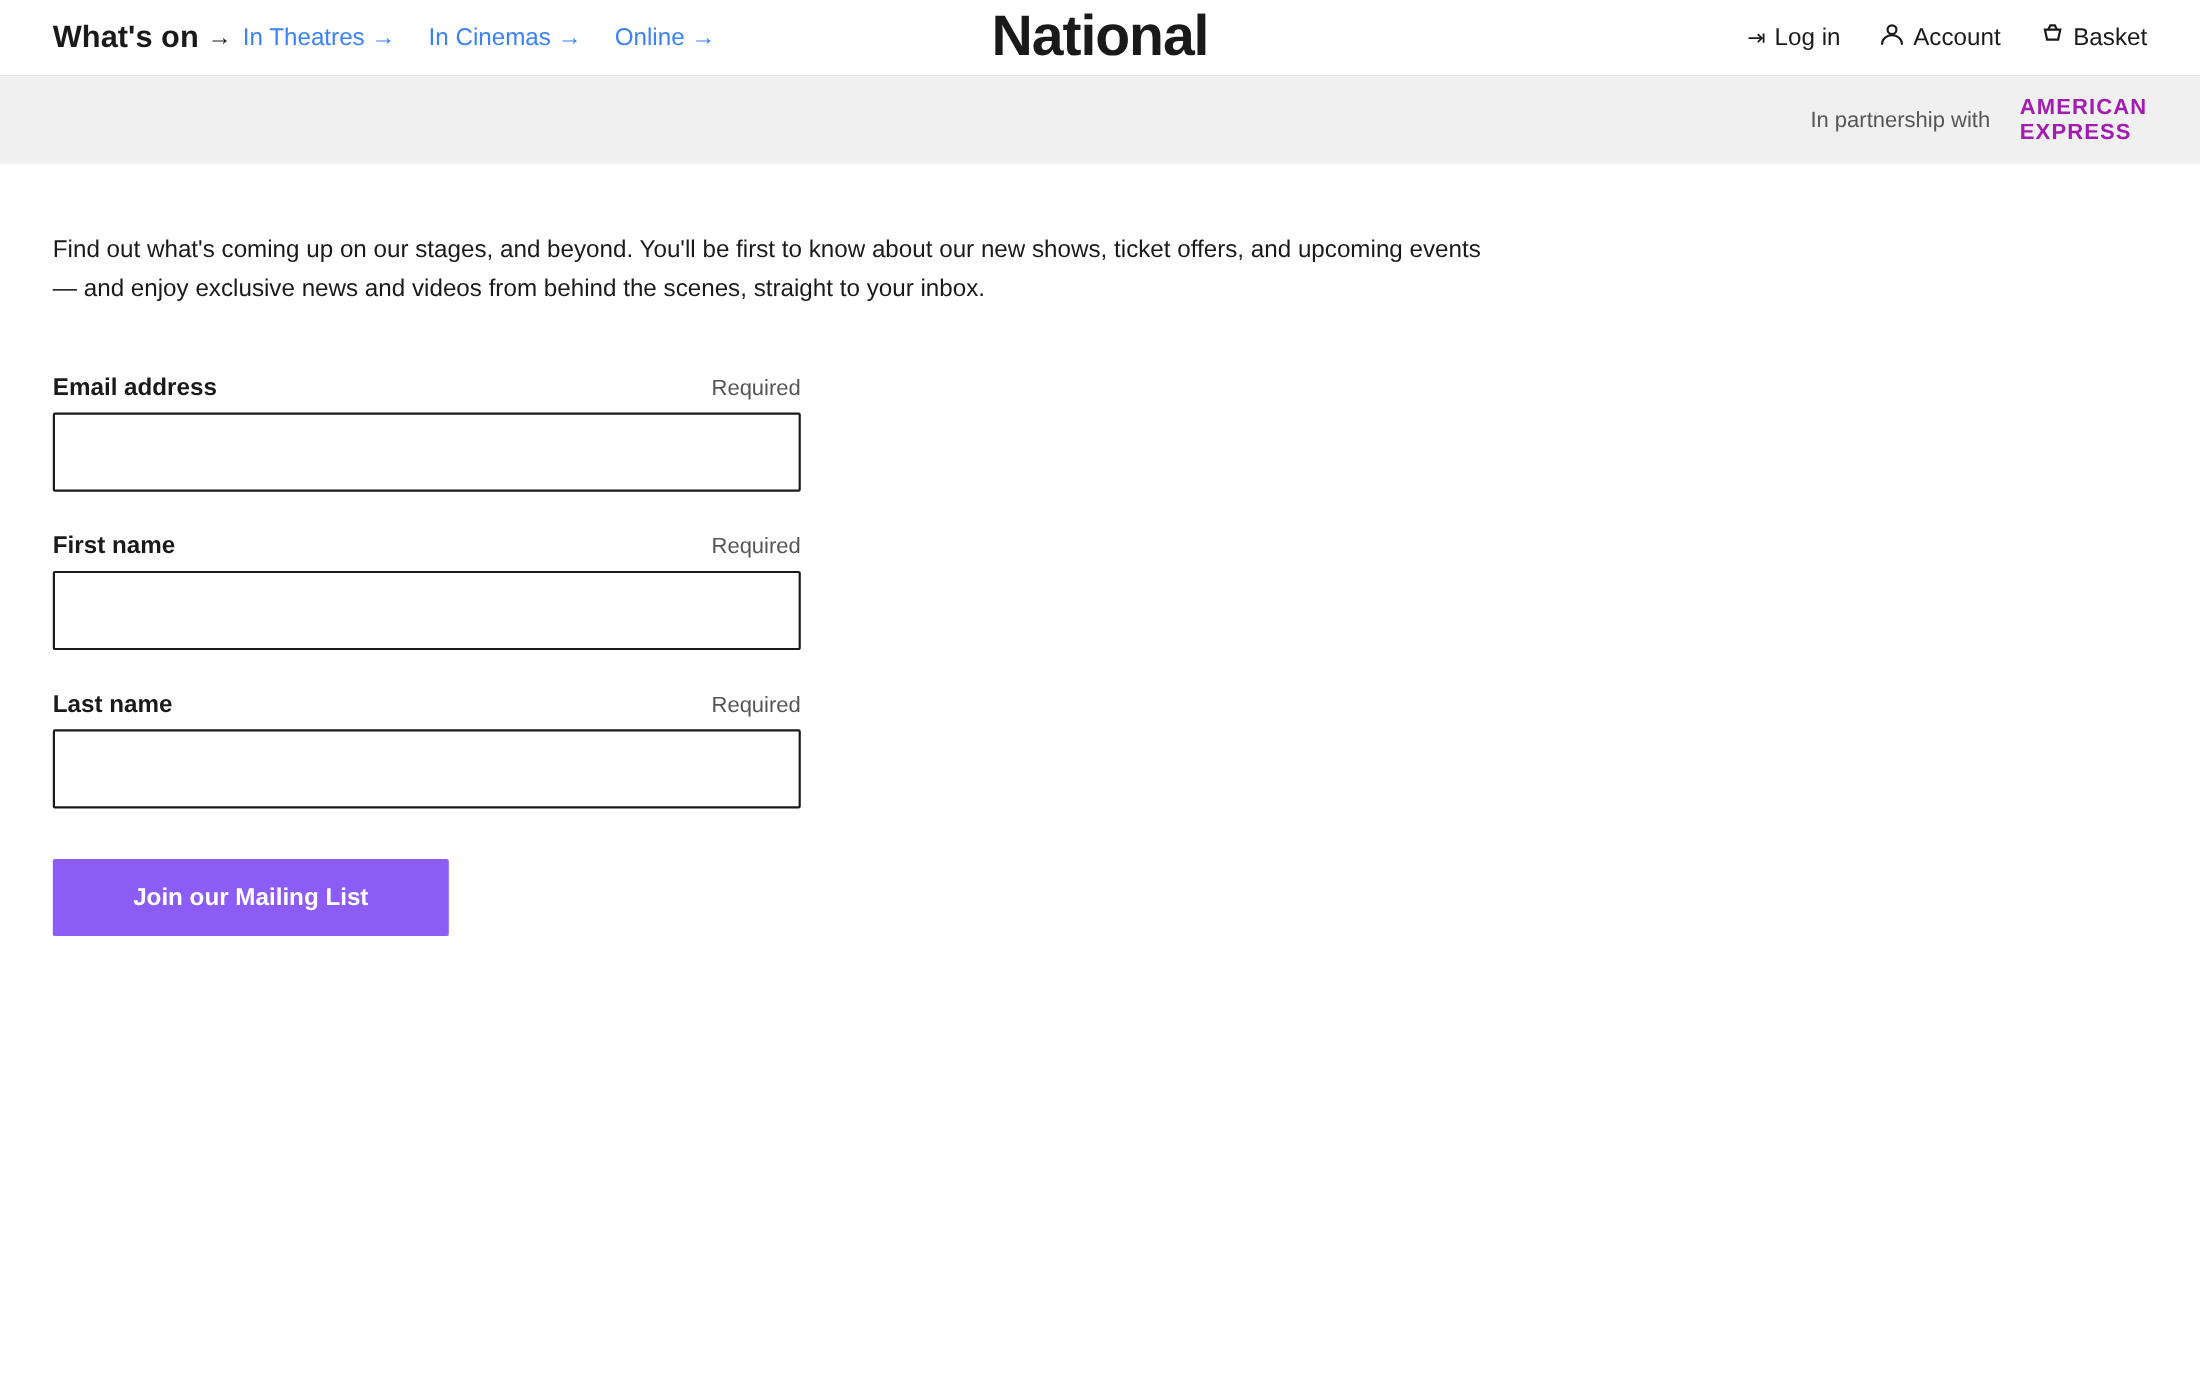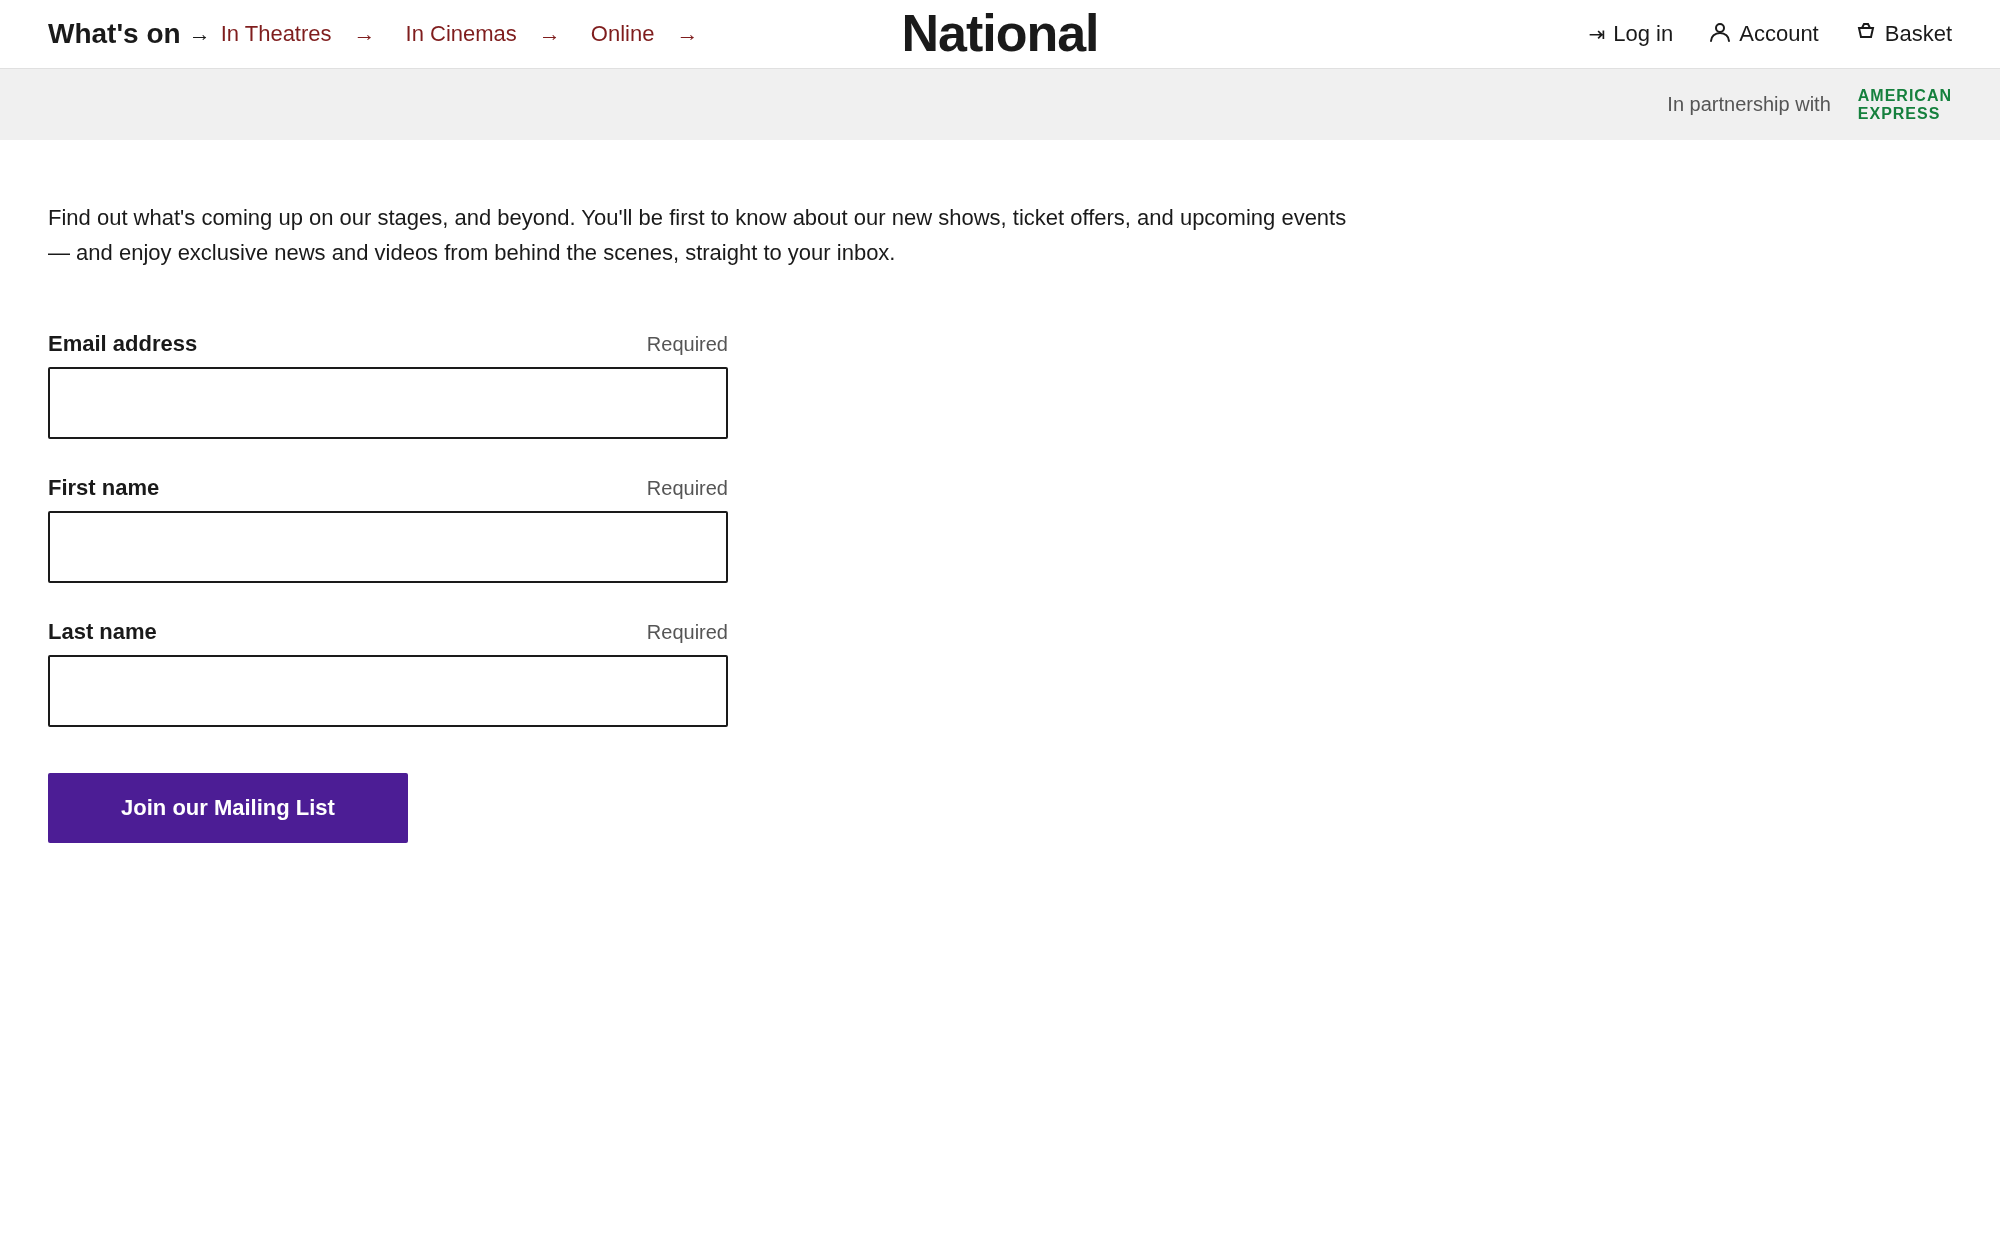--- a/index.html
+++ b/index.html
@@ -50,23 +50,23 @@
 
     .sub-nav {
       display: flex;
       gap: 30px;
       align-items: center;
     }
 
     .sub-nav-link {
       display: flex;
       align-items: center;
-      gap: 22px;
-      font-size: 22px;
-      color: #7f1d1d;
+      gap: 6px;
+      font-size: 22px;
+      color: #3b82f6;
       text-decoration: none;
       cursor: pointer;
     }
 
     .logo-center {
       position: absolute;
       left: 50%;
       transform: translateX(-50%);
       text-align: center;
     }
@@ -108,23 +108,23 @@
       align-items: center;
       gap: 27px;
     }
 
     .partnership-text {
       font-size: 20px;
       color: #555;
     }
 
     .amex-logo {
-      font-size: 16px;
+      font-size: 20px;
       font-weight: 900;
-      color: #15803d;
+      color: #a21caf;
       letter-spacing: 1px;
       line-height: 1.1;
     }
 
     
     .main-content {
       padding: 60px 48px 80px 48px;
       max-width: 1400px;
     }
 
@@ -177,21 +177,21 @@
       height: 72px;
       border: 2px solid #1a1a1a;
       border-radius: 2px;
       padding: 0 16px;
       font-size: 20px;
       outline: none;
       background: #fff;
     }
 
     .submit-button {
-      background: #4c1d95;
+      background: #8b5cf6;
       color: #ffffff;
       border: none;
       padding: 22px 48px;
       font-size: 22px;
       font-weight: 700;
       cursor: pointer;
       border-radius: 2px;
       margin-top: 10px;
       min-width: 360px;
     }

